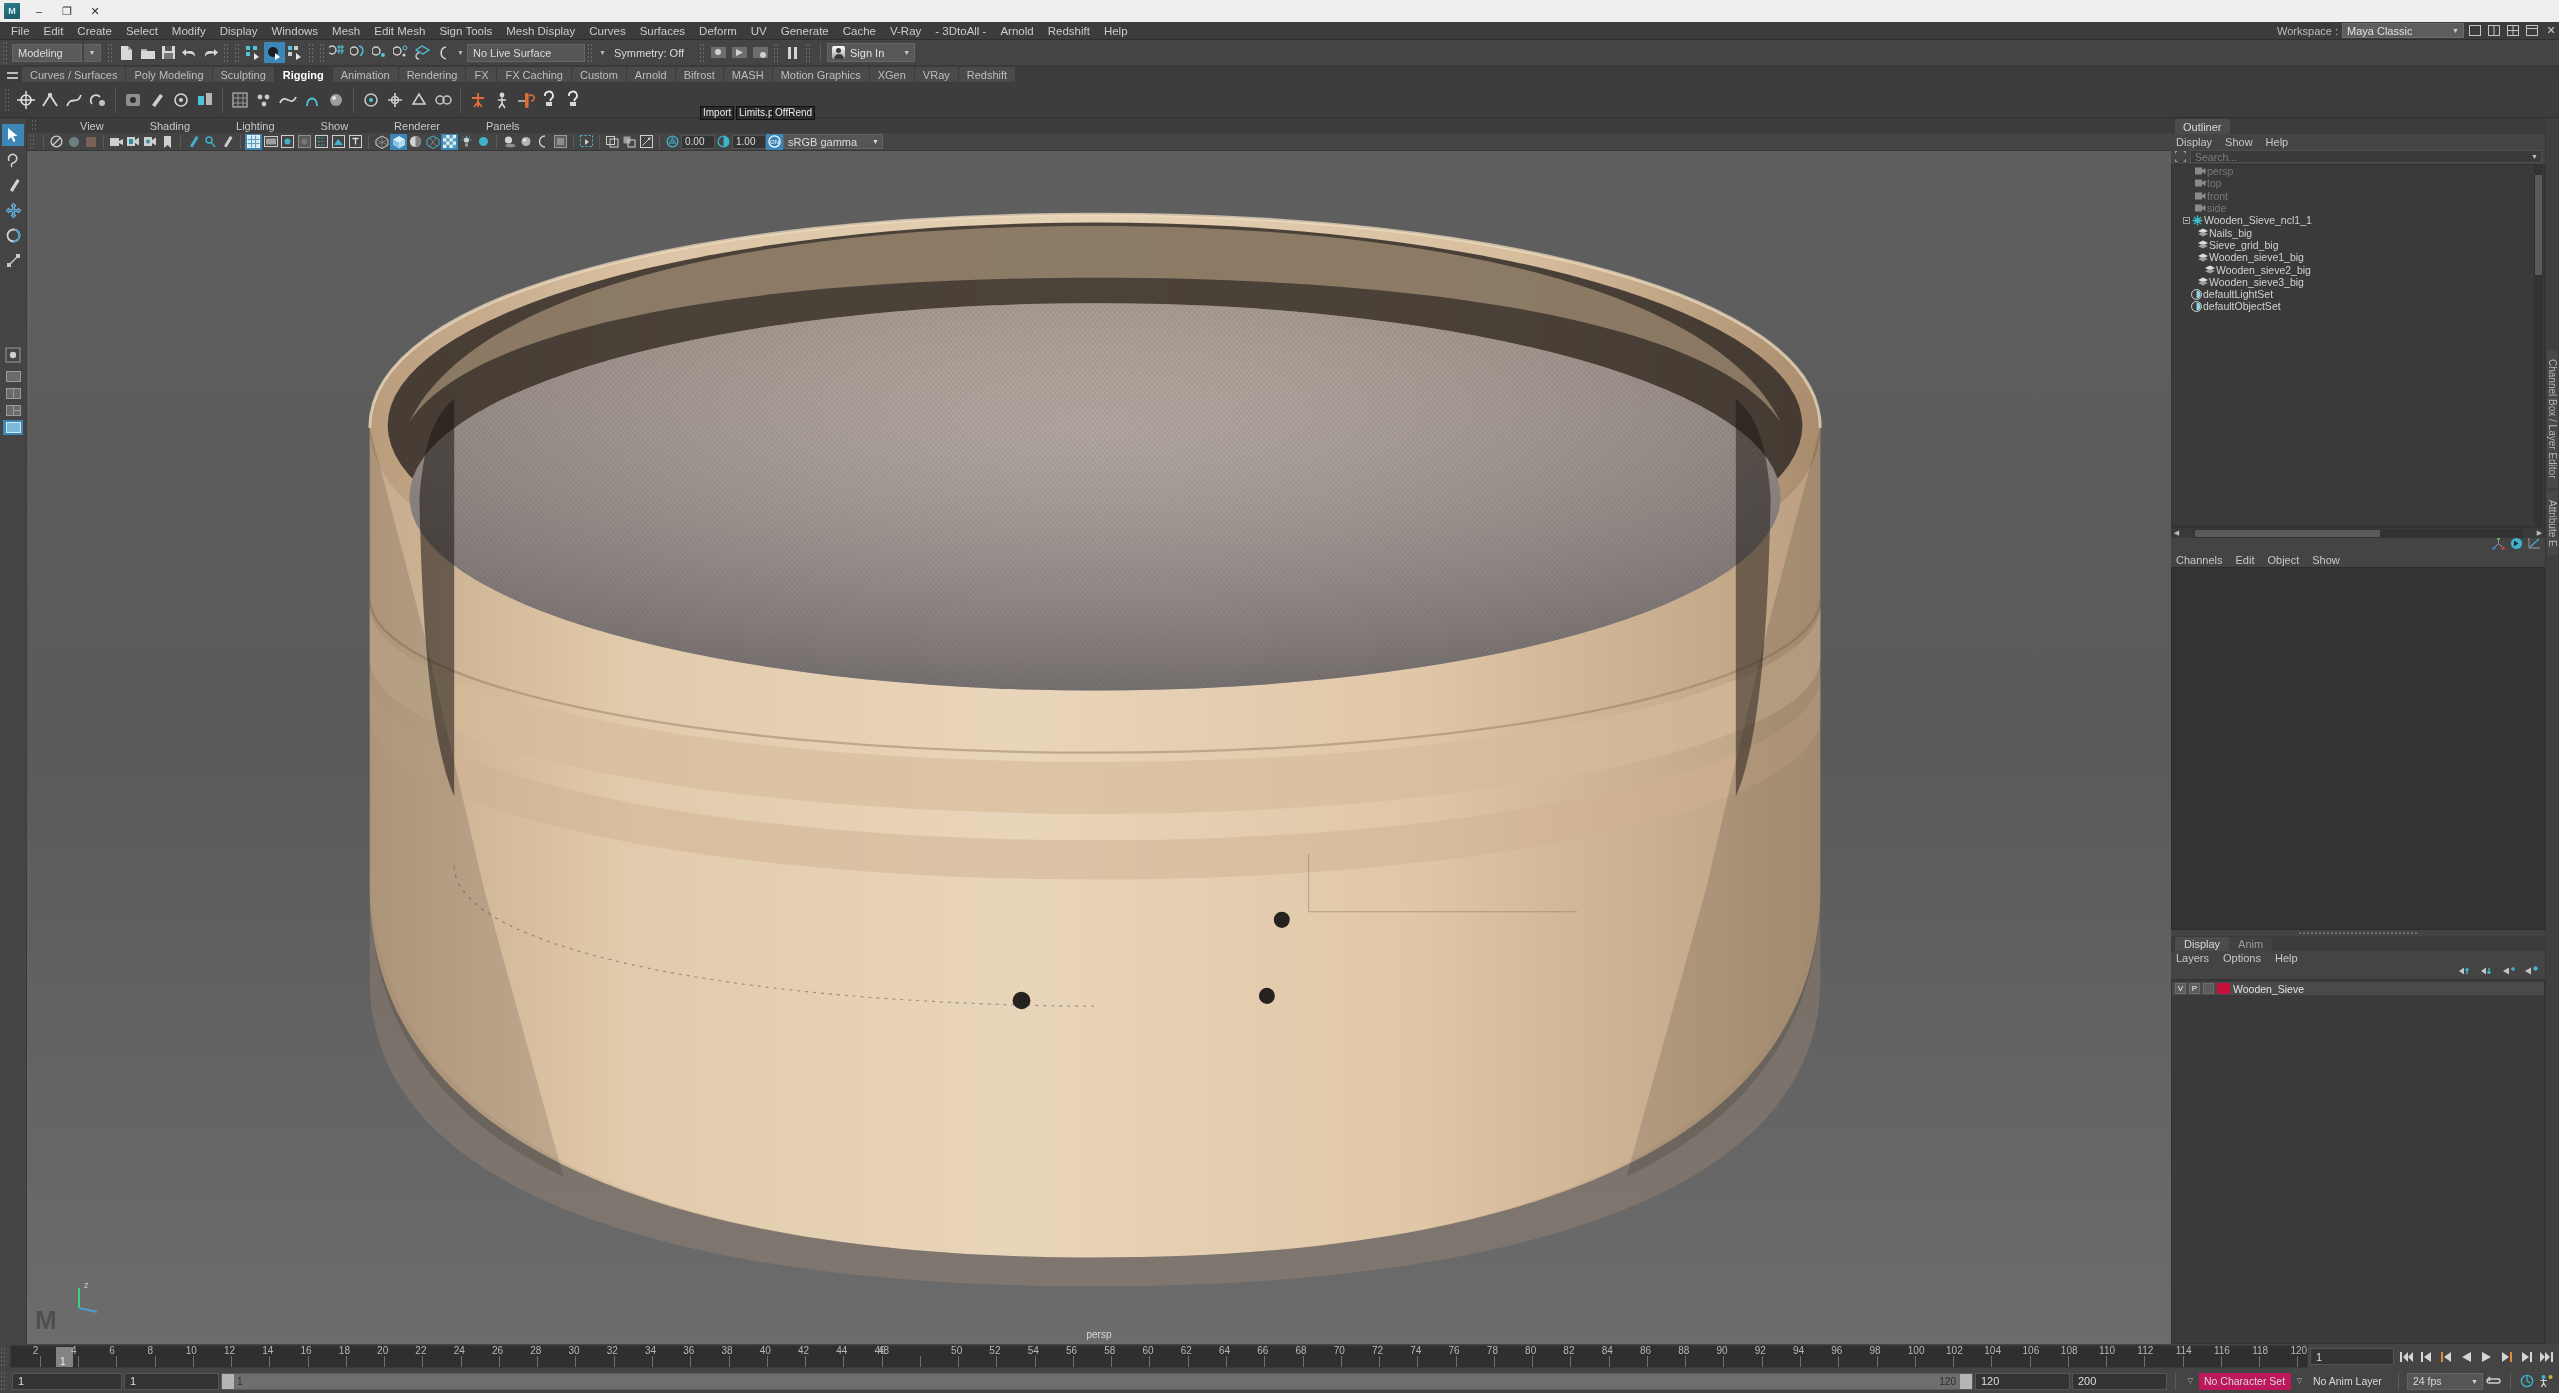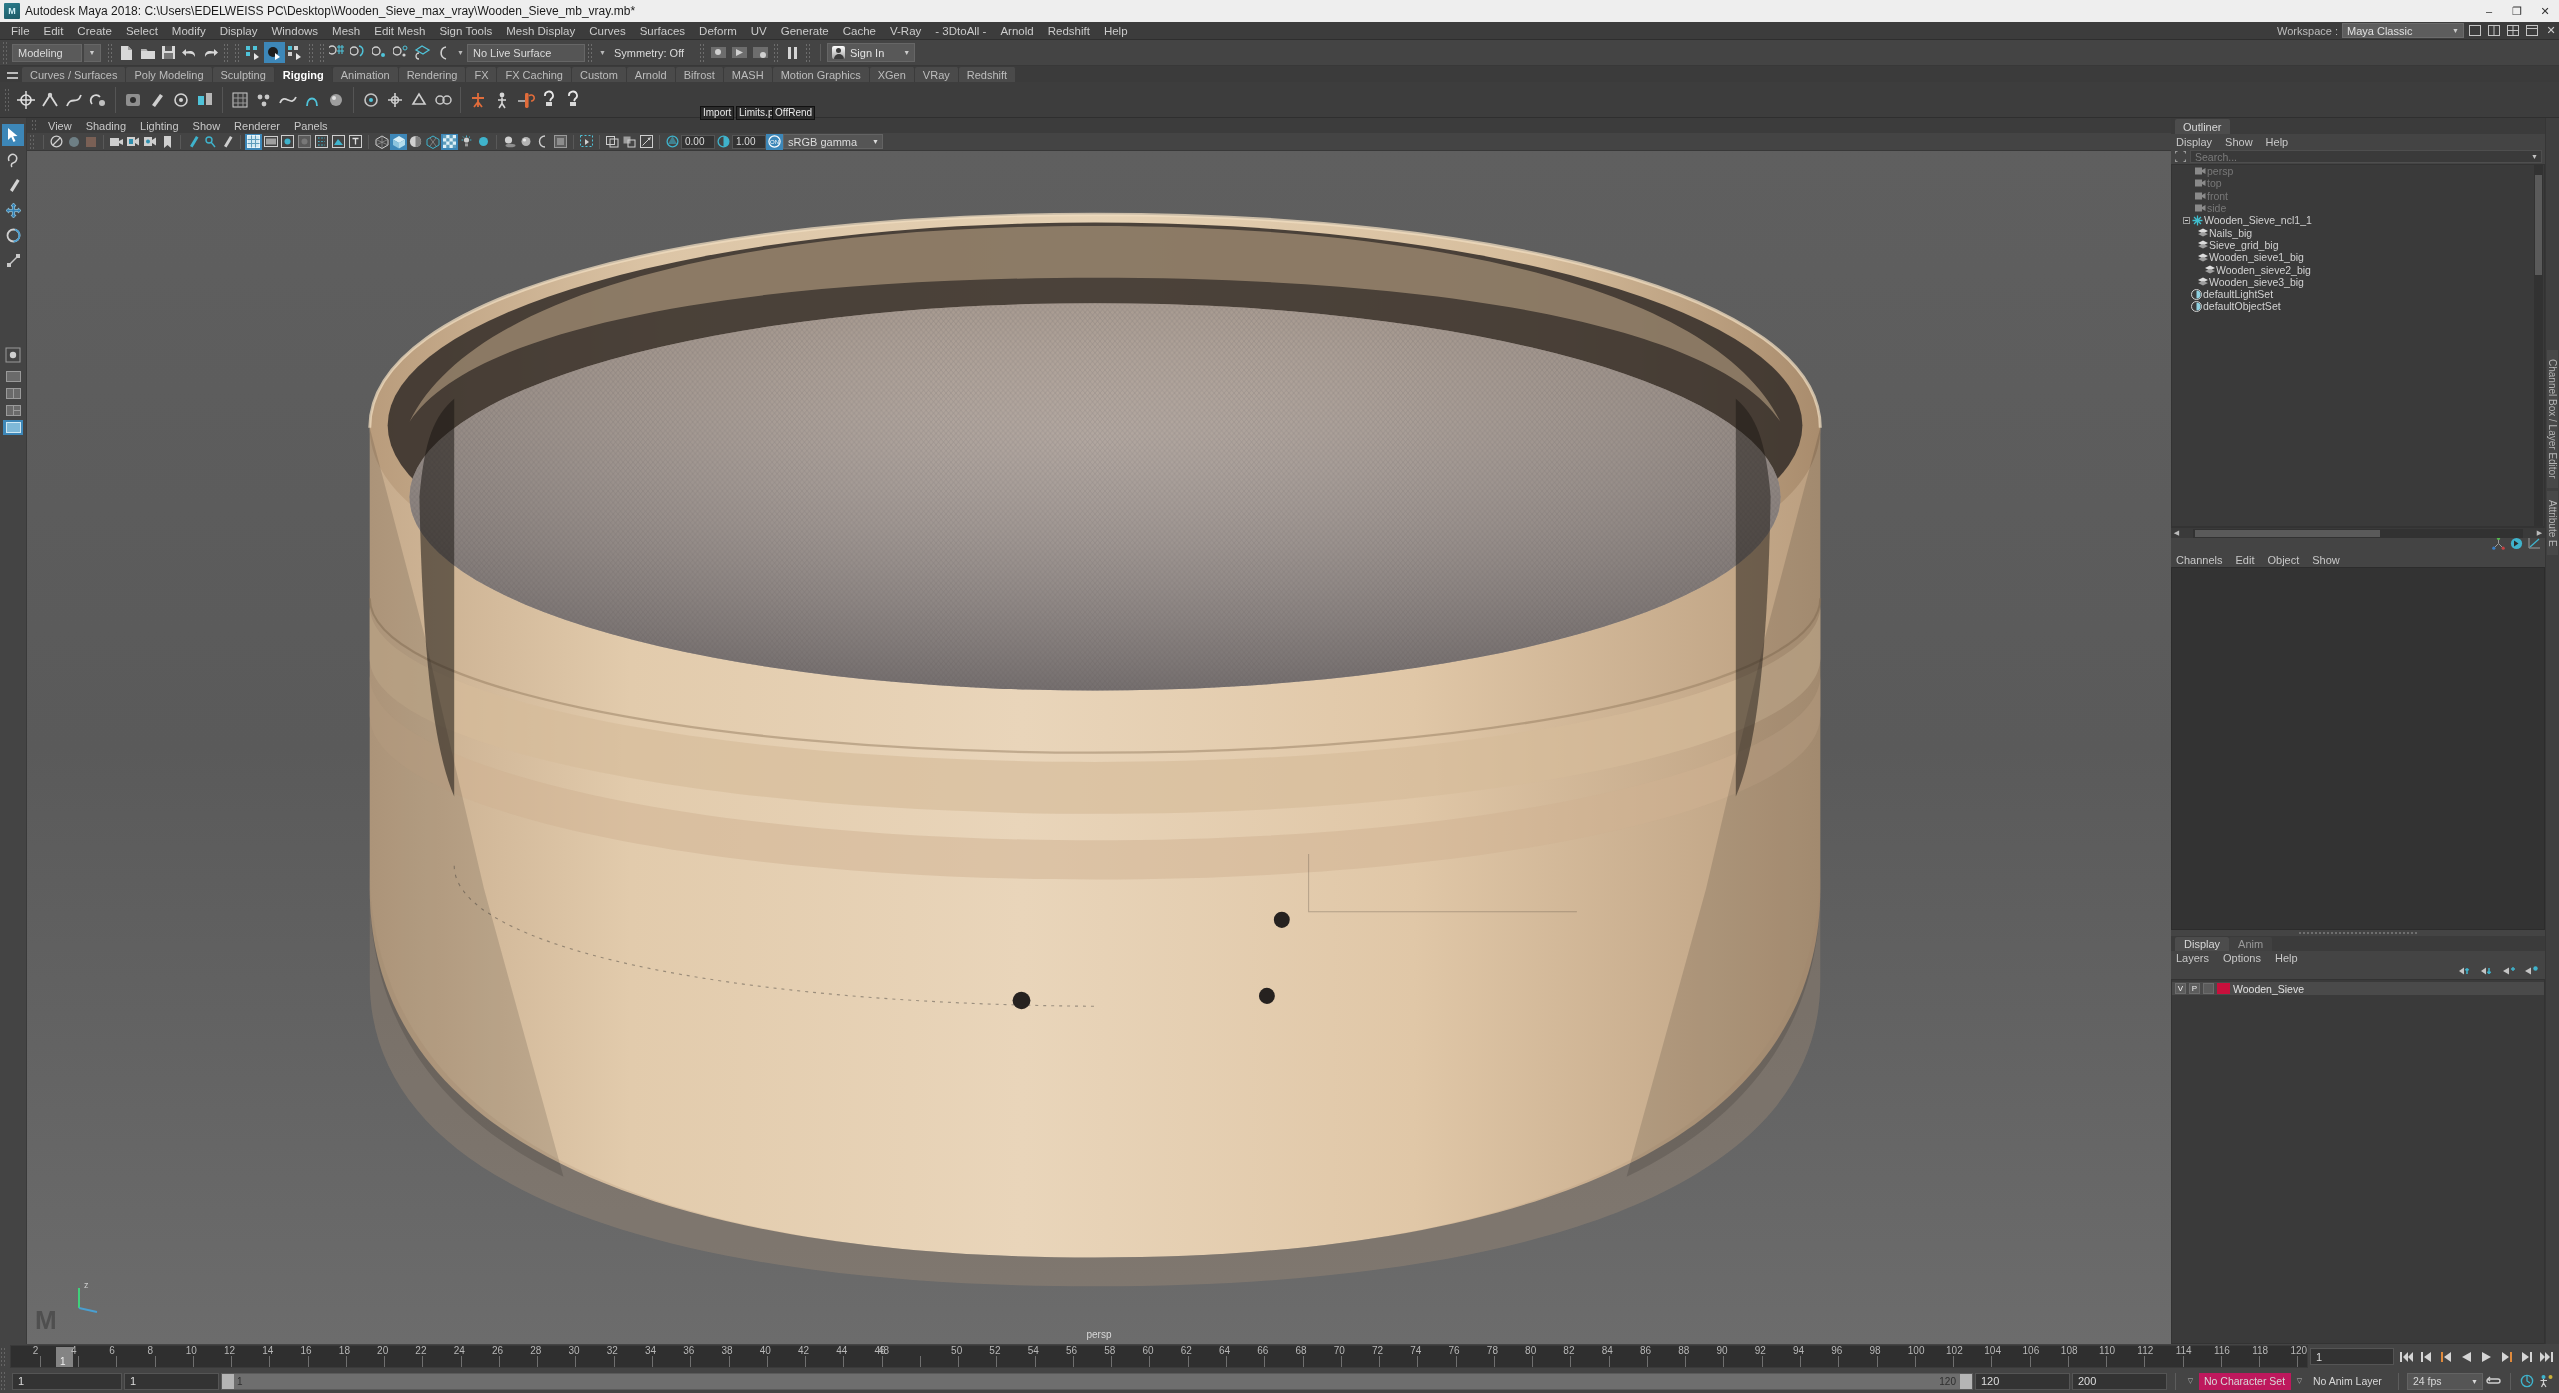--- a/index.html
+++ b/index.html
@@ -131,21 +131,21 @@
   .tbx { width: 22px; height: 22px; margin-bottom: 3px; display: flex; align-items: center;
          justify-content: center; color: #d0d0d0; }
   .tbx.sel { background: #3d87b8; }
   .tbx-gap { height: 70px; }
   .tbx-sm { width: 20px; height: 15px; margin-bottom: 2px; display: flex; align-items:center;
             justify-content:center; }
 
   .viewcol { flex: 1; display: flex; flex-direction: column; min-width: 0; }
   .panelmenu {
     height: 15px; background: #3c3c3c; display: flex; align-items: center; font-size: 11px;
-    color: #c8c8c8; padding-left: 4px; flex: none;
+    color: #c8c8c8; padding-left: 4px; flex: none; gap: 32px;
   }
   .panelmenu .pm { padding: 0 7px; white-space: nowrap; }
   .paneltool {
     height: 18px; background: #444; display: flex; align-items: center; flex: none;
     border-bottom: 1px solid #383838; padding-left: 2px;
   }
   .pbtn { width: 17px; height: 16px; display: flex; align-items: center; justify-content: center;
           flex: none; color: #c9c9c9; }
   .pbtn.on { background: #3d87b8; }
   .p-sep { width: 1px; height: 14px; background: #595959; margin: 0 4px; flex: none; }
@@ -254,21 +254,20 @@
   .status-txt { font-size: 10.5px; color: #d9d9d9; padding-left: 10px; flex: 1; }
   .status-right { width: 22px; height: 16px; display: flex; align-items: center; justify-content: center; }
 </style>
 </head>
 <body>
 
 <div class="app">
 
   <div class="titlebar">
     <div class="mlogo">M</div>
-    <div class="ttext">Autodesk Maya 2018: C:\Users\EDELWEISS PC\Desktop\Wooden_Sieve_max_vray\Wooden_Sieve_mb_vray.mb*</div>
     <div class="winbtns">
       <div class="winbtn">
           <span class="g">–</span>
         </div>
       <div class="winbtn">
           <span class="g">❐</span>
         </div>
       <div class="winbtn">
           <span class="g">✕</span>
         </div>

